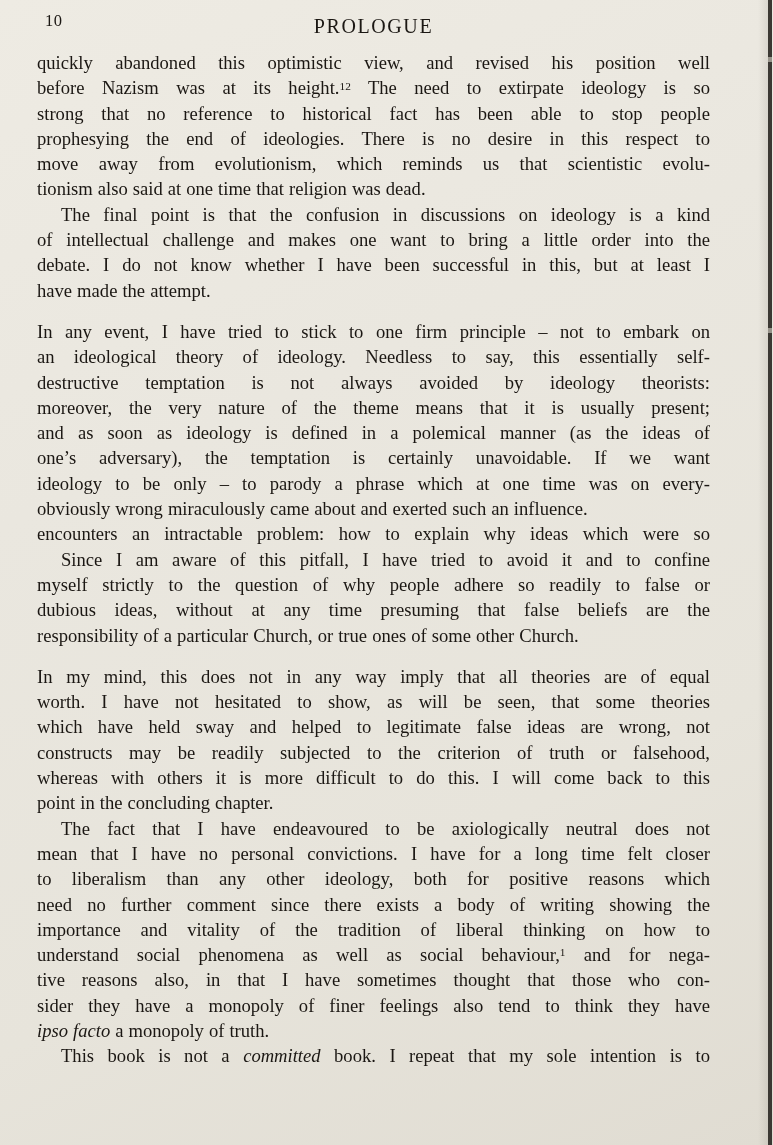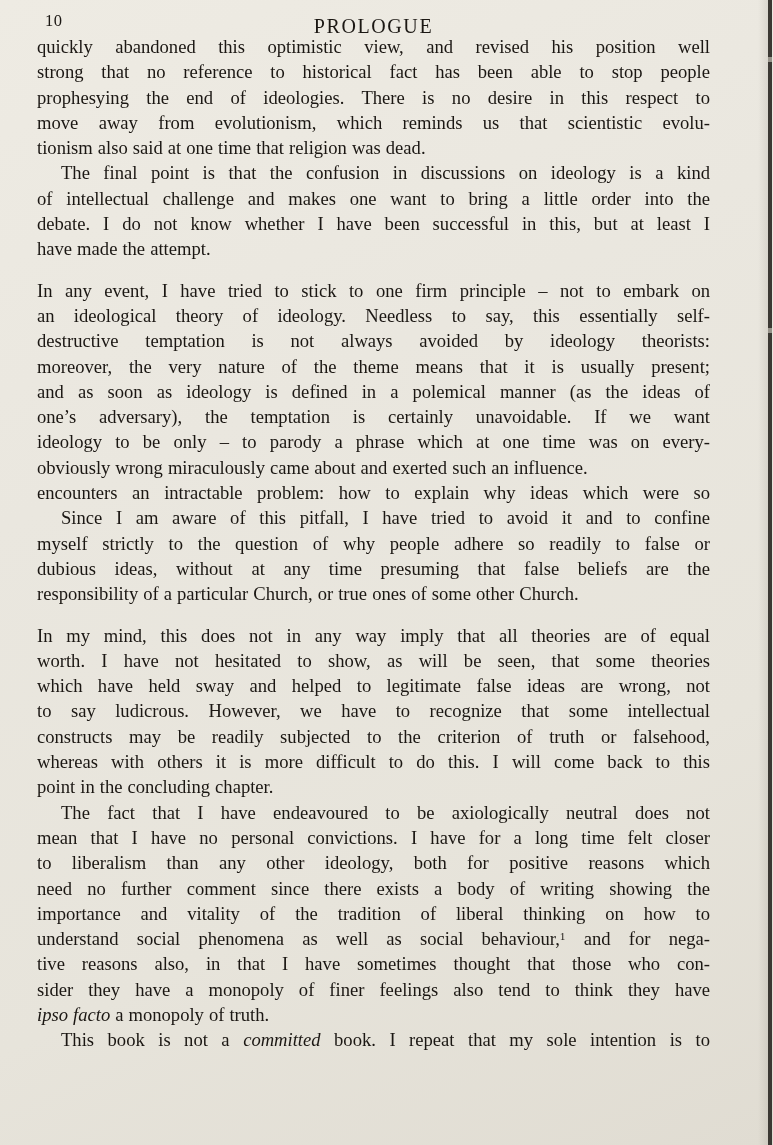--- a/index.html
+++ b/index.html
@@ -14,21 +14,21 @@
   }
   .header { position: absolute; top: 11px; left: 37px; width: 673px; height: 22px; }
   .pagenum {
     position: absolute; left: 8px; top: 0;
     font-size: 16.5px; letter-spacing: 0.5px;
   }
   .runhead {
     position: absolute; left: 0; right: 0; top: 4px; text-align: center;
     font-size: 20px; letter-spacing: 1.6px;
   }
-  .body-text { position: absolute; top: 34px; left: 37px; width: 673px; }
+  .body-text { position: absolute; top: 50px; left: 37px; width: 673px; }
   .para { margin: 0; }
   .para.sbreak { margin-top: 16px; }
   .line {
     font-size: 18.6px; line-height: 25.3px;
     text-align: justify; text-align-last: justify;
     word-spacing: 0.02em;
   }
   .line.endpara { text-align-last: left; }
   .line.indent { text-indent: 24px; }
   .line sup {
@@ -52,20 +52,21 @@
 <body>
 
 <div class="page">
   <div class="header">
     <span class="pagenum">10</span>
     <span class="runhead">PROLOGUE</span>
   </div>
   <div class="body-text">
       <div class="para">
         <div class="line">quickly abandoned this optimistic view, and revised his position well</div>
+        <div class="line">before Nazism was at its height.<sup>12</sup> The need to extirpate ideology is so</div>
         <div class="line">strong that no reference to historical fact has been able to stop people</div>
         <div class="line">prophesying the end of ideologies. There is no desire in this respect to</div>
         <div class="line">move away from evolutionism, which reminds us that scientistic evolu-</div>
         <div class="line endpara">tionism also said at one time that religion was dead.</div>
       </div>
       <div class="para">
         <div class="line indent">The final point is that the confusion in discussions on ideology is a kind</div>
         <div class="line">of intellectual challenge and makes one want to bring a little order into the</div>
         <div class="line">debate. I do not know whether I have been successful in this, but at least I</div>
         <div class="line endpara">have made the attempt.</div>
@@ -84,21 +85,20 @@
       <div class="para">
         <div class="line indent">Since I am aware of this pitfall, I have tried to avoid it and to confine</div>
         <div class="line">myself strictly to the question of why people adhere so readily to false or</div>
         <div class="line">dubious ideas, without at any time presuming that false beliefs are the</div>
         <div class="line endpara">responsibility of a particular Church, or true ones of some other Church.</div>
       </div>
       <div class="para sbreak">
         <div class="line">In my mind, this does not in any way imply that all theories are of equal</div>
         <div class="line">worth. I have not hesitated to show, as will be seen, that some theories</div>
         <div class="line">which have held sway and helped to legitimate false ideas are wrong, not</div>
-        <div class="line">to say ludicrous. However, we have to recognize that some intellectual</div>
         <div class="line">constructs may be readily subjected to the criterion of truth or falsehood,</div>
         <div class="line">whereas with others it is more difficult to do this. I will come back to this</div>
         <div class="line endpara">point in the concluding chapter.</div>
       </div>
       <div class="para">
         <div class="line indent">The fact that I have endeavoured to be axiologically neutral does not</div>
         <div class="line">mean that I have no personal convictions. I have for a long time felt closer</div>
         <div class="line">to liberalism than any other ideology, both for positive reasons which</div>
         <div class="line">need no further comment since there exists a body of writing showing the</div>
         <div class="line">importance and vitality of the tradition of liberal thinking on how to</div>

